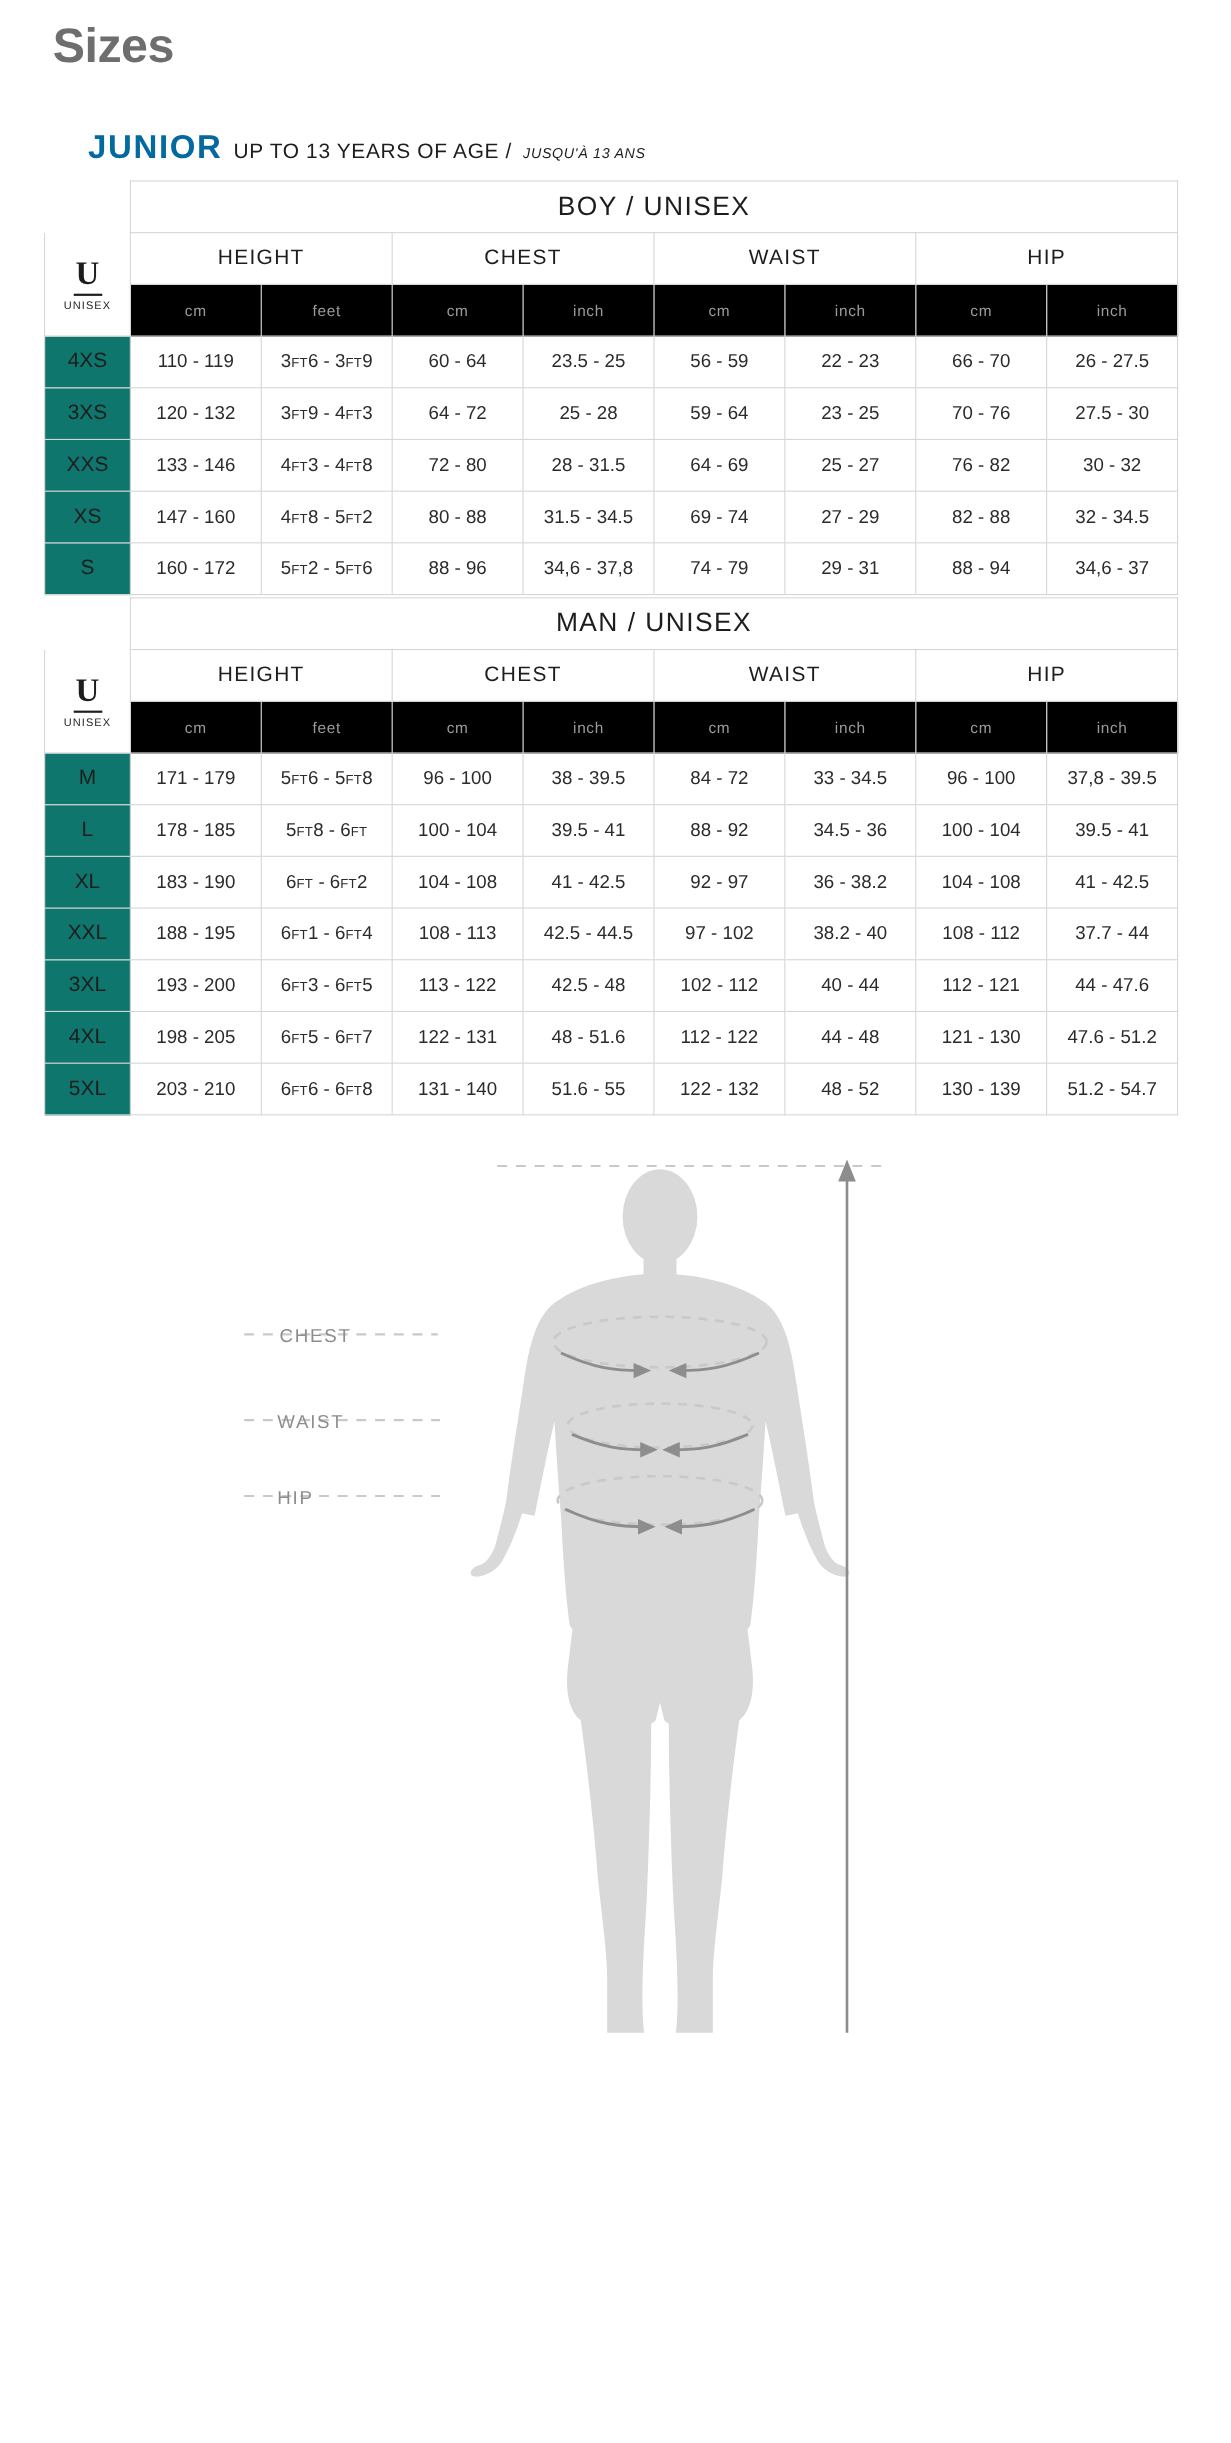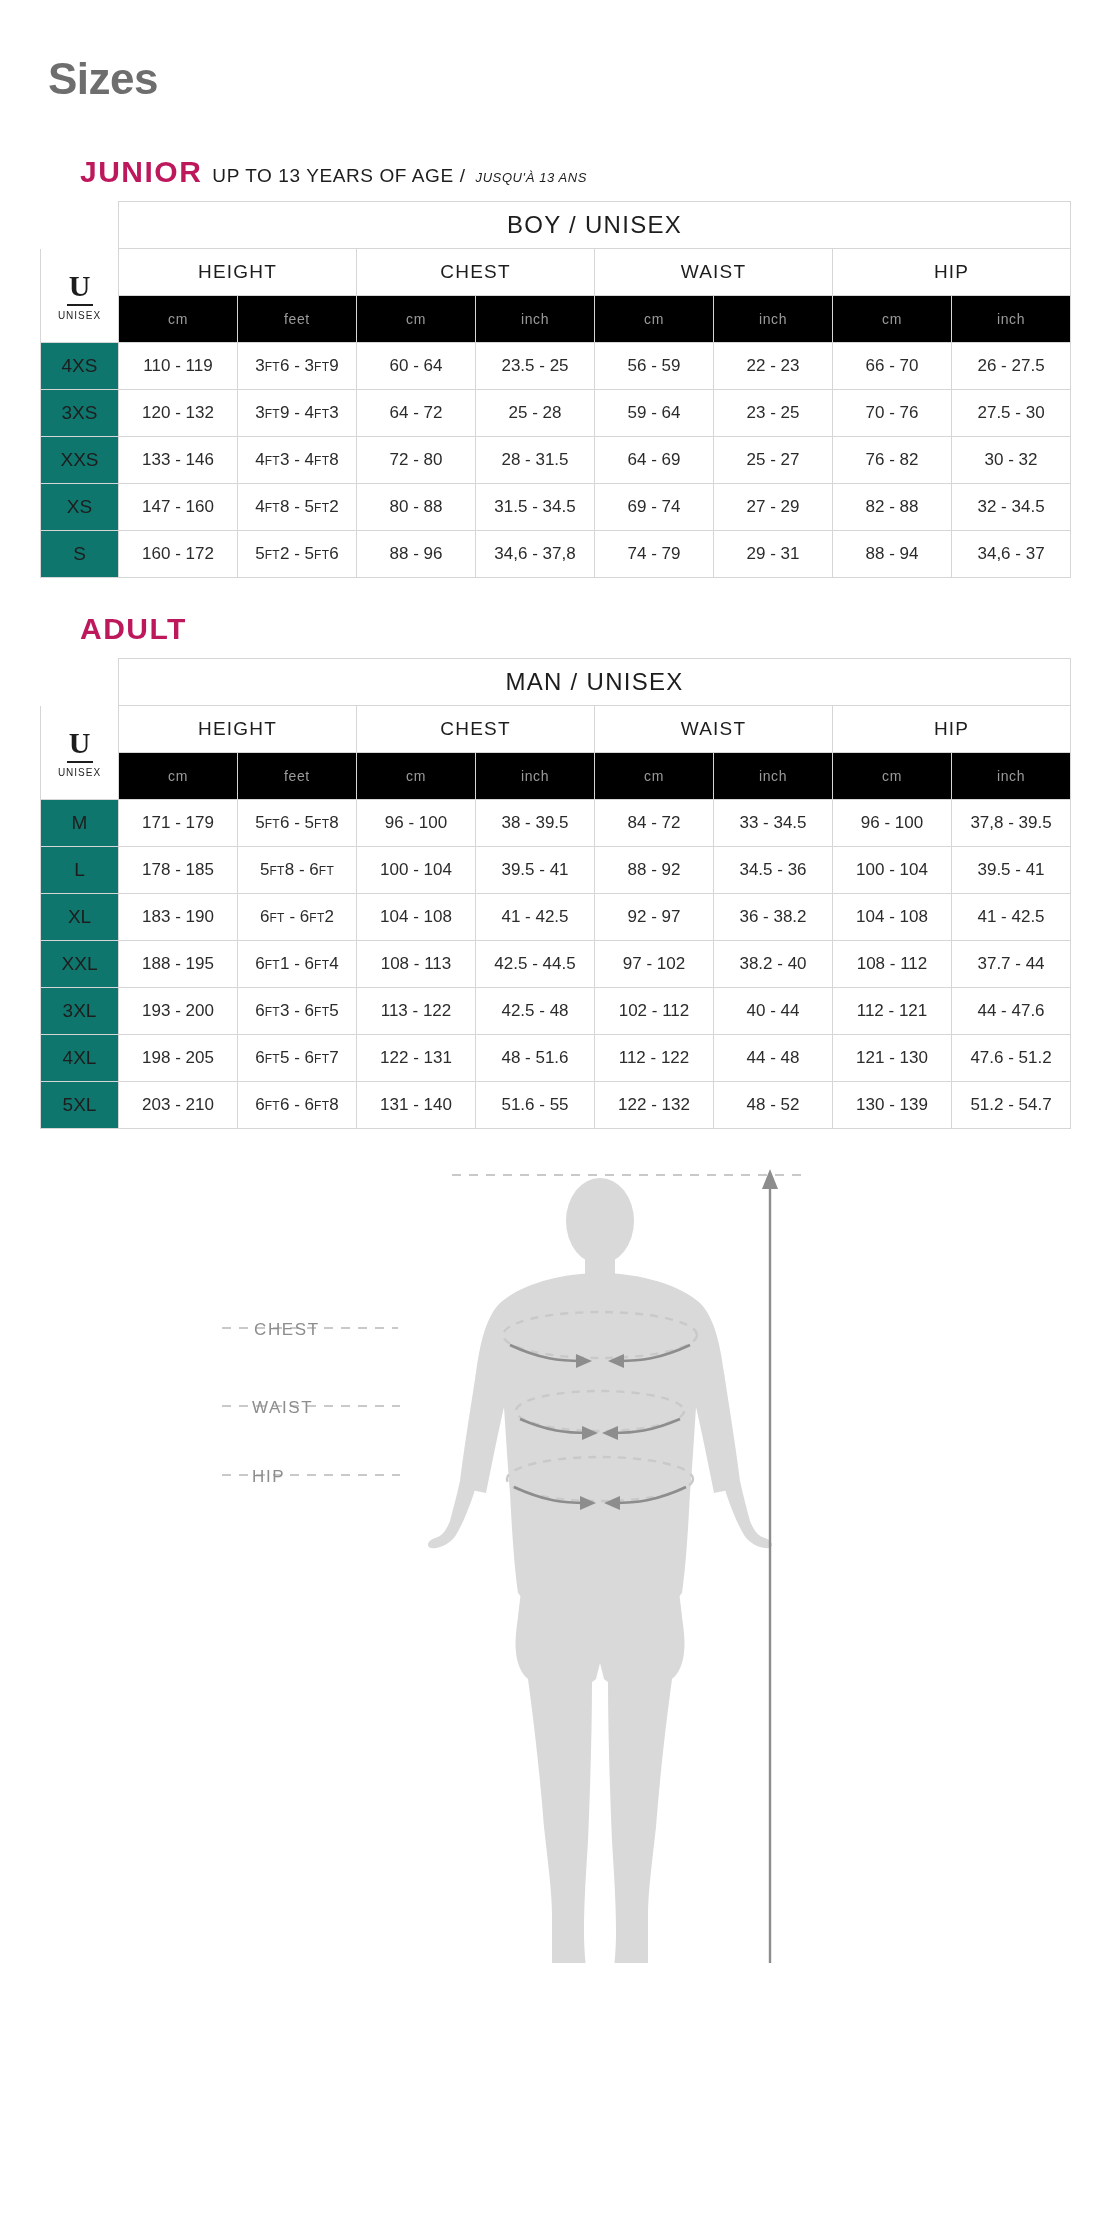--- a/index.html
+++ b/index.html
@@ -12,21 +12,20 @@
     min-height: 2221px;
     font-family: "Liberation Sans", sans-serif;
     color: #2b2b2b;
     position: relative;
   }
   .page {
     width: 1119px;
     position: relative;
     box-sizing: border-box;
     padding: 0;
-    margin-top: 37px;
   }
 
   
   .page-title {
     font-size: 44px;
     font-weight: bold;
     color: #6e6e6e;
     letter-spacing: -0.5px;
     padding: 18px 0 0 48px;
     line-height: 1.1;
@@ -35,21 +34,21 @@
     padding: 0 0 10px 80px;
     display: flex;
     align-items: baseline;
     gap: 10px;
     white-space: nowrap;
   }
   .sec-head .big {
     font-size: 30px;
     font-weight: bold;
     letter-spacing: 1.5px;
-    color: #be185d;
+    color: #0369a1;
   }
   .sec-head .sub {
     font-size: 19px;
     letter-spacing: 0.6px;
     color: #1d1d1d;
   }
   .sec-head .sub-it {
     font-size: 13px;
     font-style: italic;
     letter-spacing: 0.6px;
@@ -267,23 +266,20 @@
         <td class="val">88 - 96</td>
         <td class="val">34,6 - 37,8</td>
         <td class="val">74 - 79</td>
         <td class="val">29 - 31</td>
         <td class="val">88 - 94</td>
         <td class="val">34,6 - 37</td>
       </tr>
     </tbody>
   </table>
 
-  <div class="sec-head adult-head">
-    <span class="big">ADULT</span>
-  </div>
 
   <table class="size-table adult-table">
     <colgroup>
       <col class="col-size">
         <col class="col-d">
         <col class="col-d">
         <col class="col-d">
         <col class="col-d">
       <col class="col-d">
         <col class="col-d">

